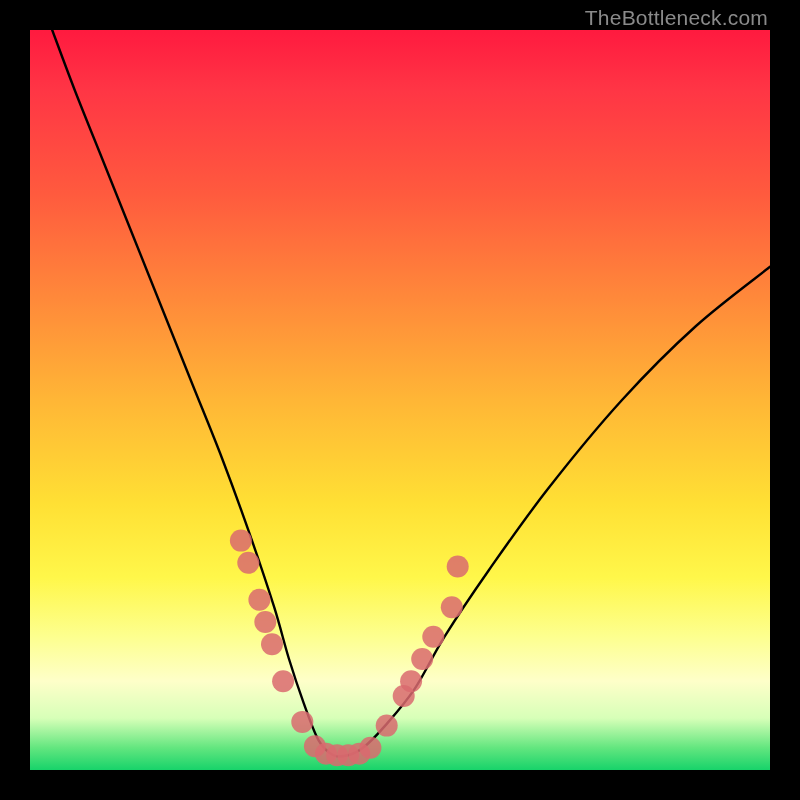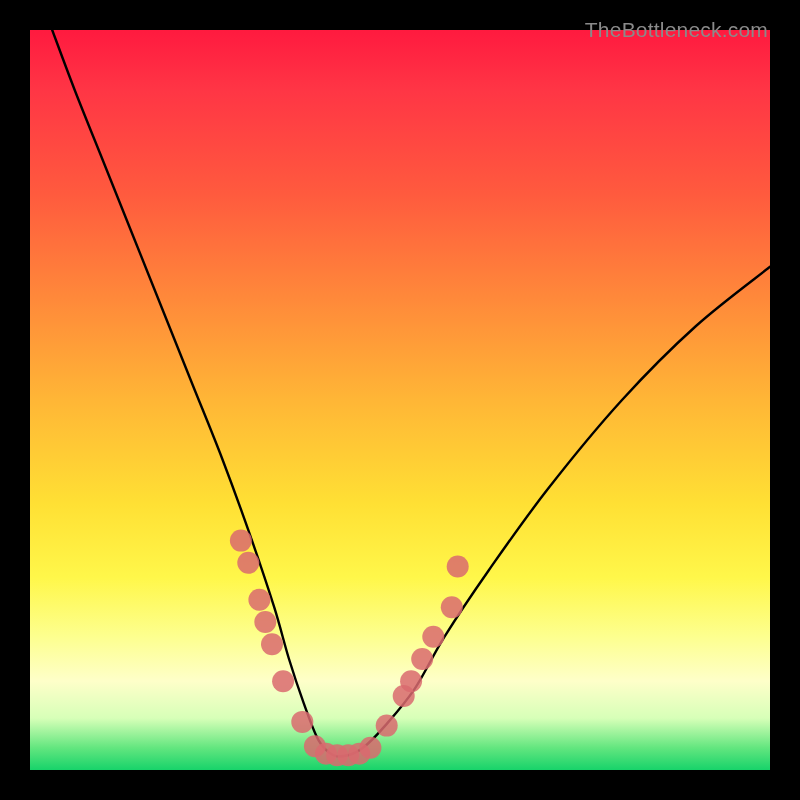--- a/index.html
+++ b/index.html
@@ -36,21 +36,21 @@
       #fff74a 74%,
       #fdff8f 82%,
       #feffc9 88%,
       #d7ffb8 93%,
       #63e67f 97%,
       #17d36a 100%
     );
   }
   .watermark {
     position: absolute;
-    top: 18px;
+    top: 6px;
     right: 32px;
     color: #8a8a8a;
     font-size: 21px;
     font-weight: 500;
     letter-spacing: 0.2px;
     user-select: none;
   }
   svg.curve {
     position: absolute;
     top: 0;

